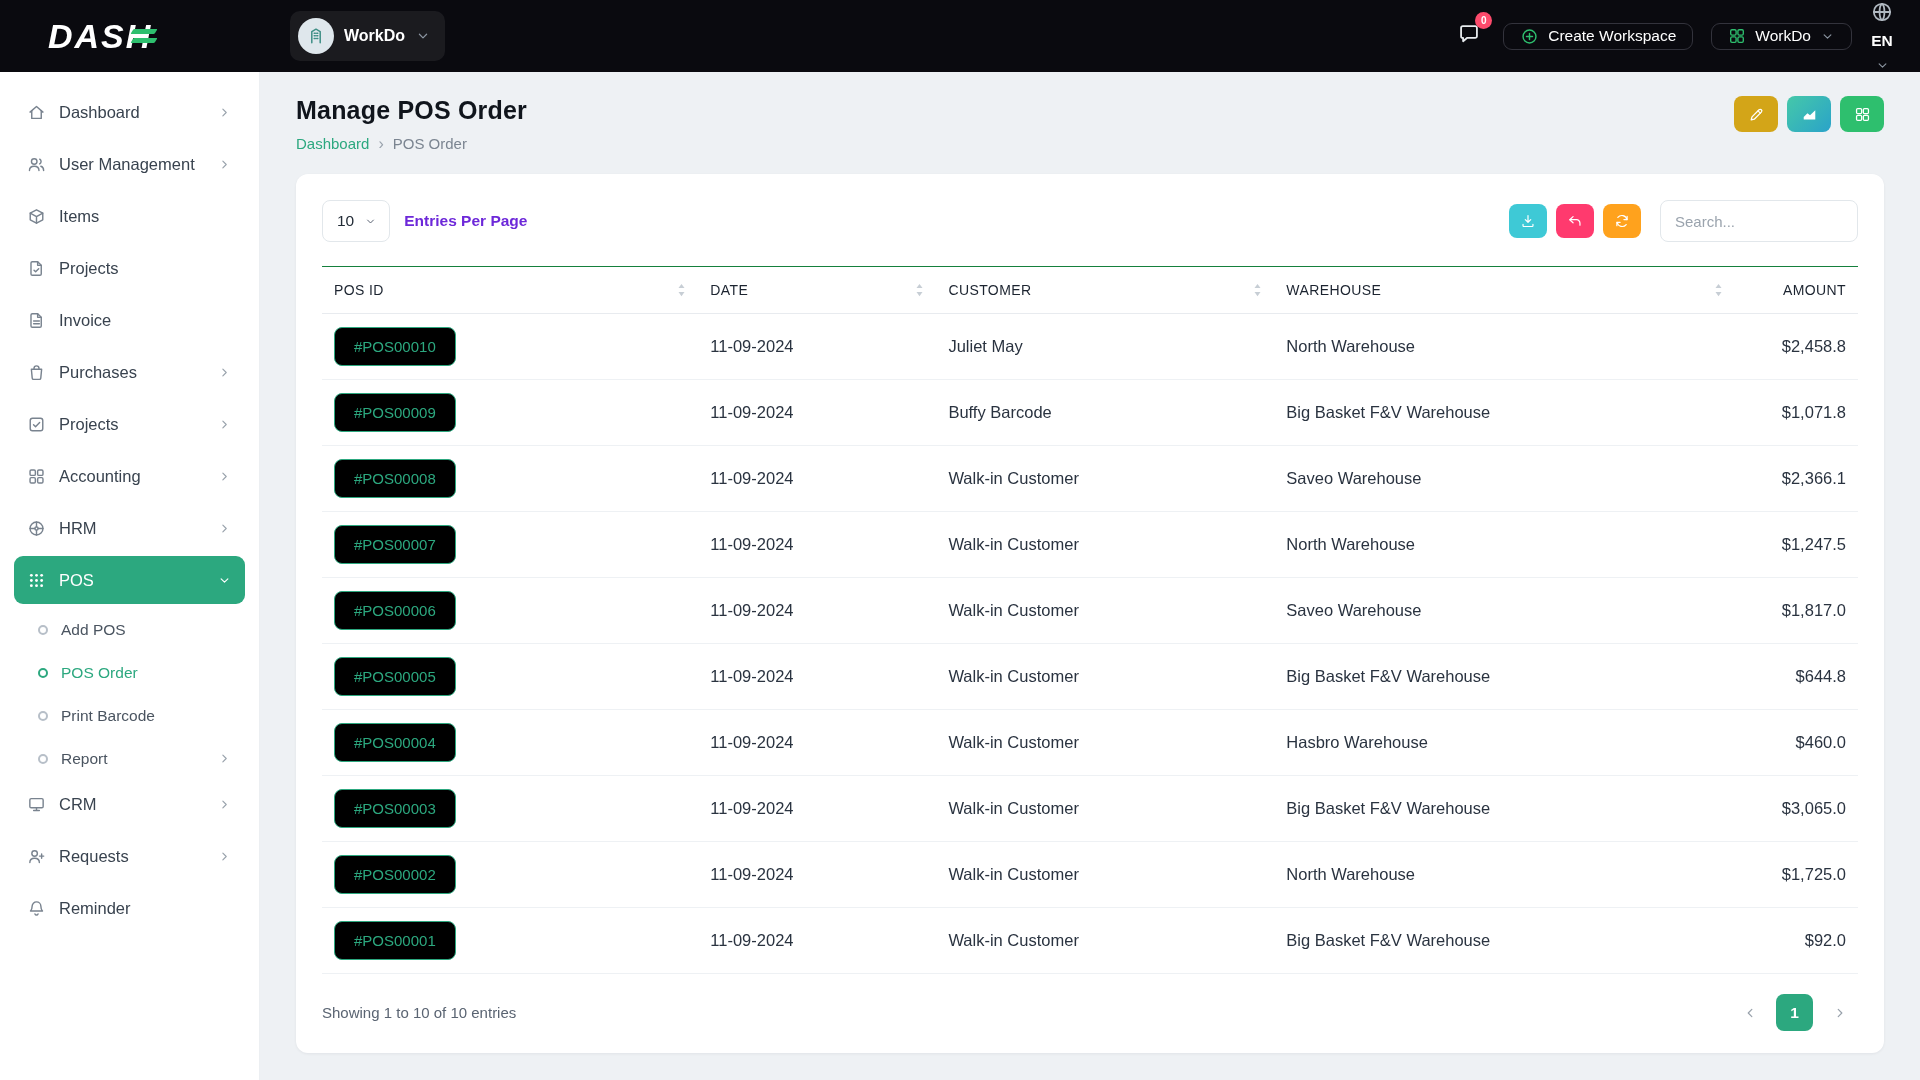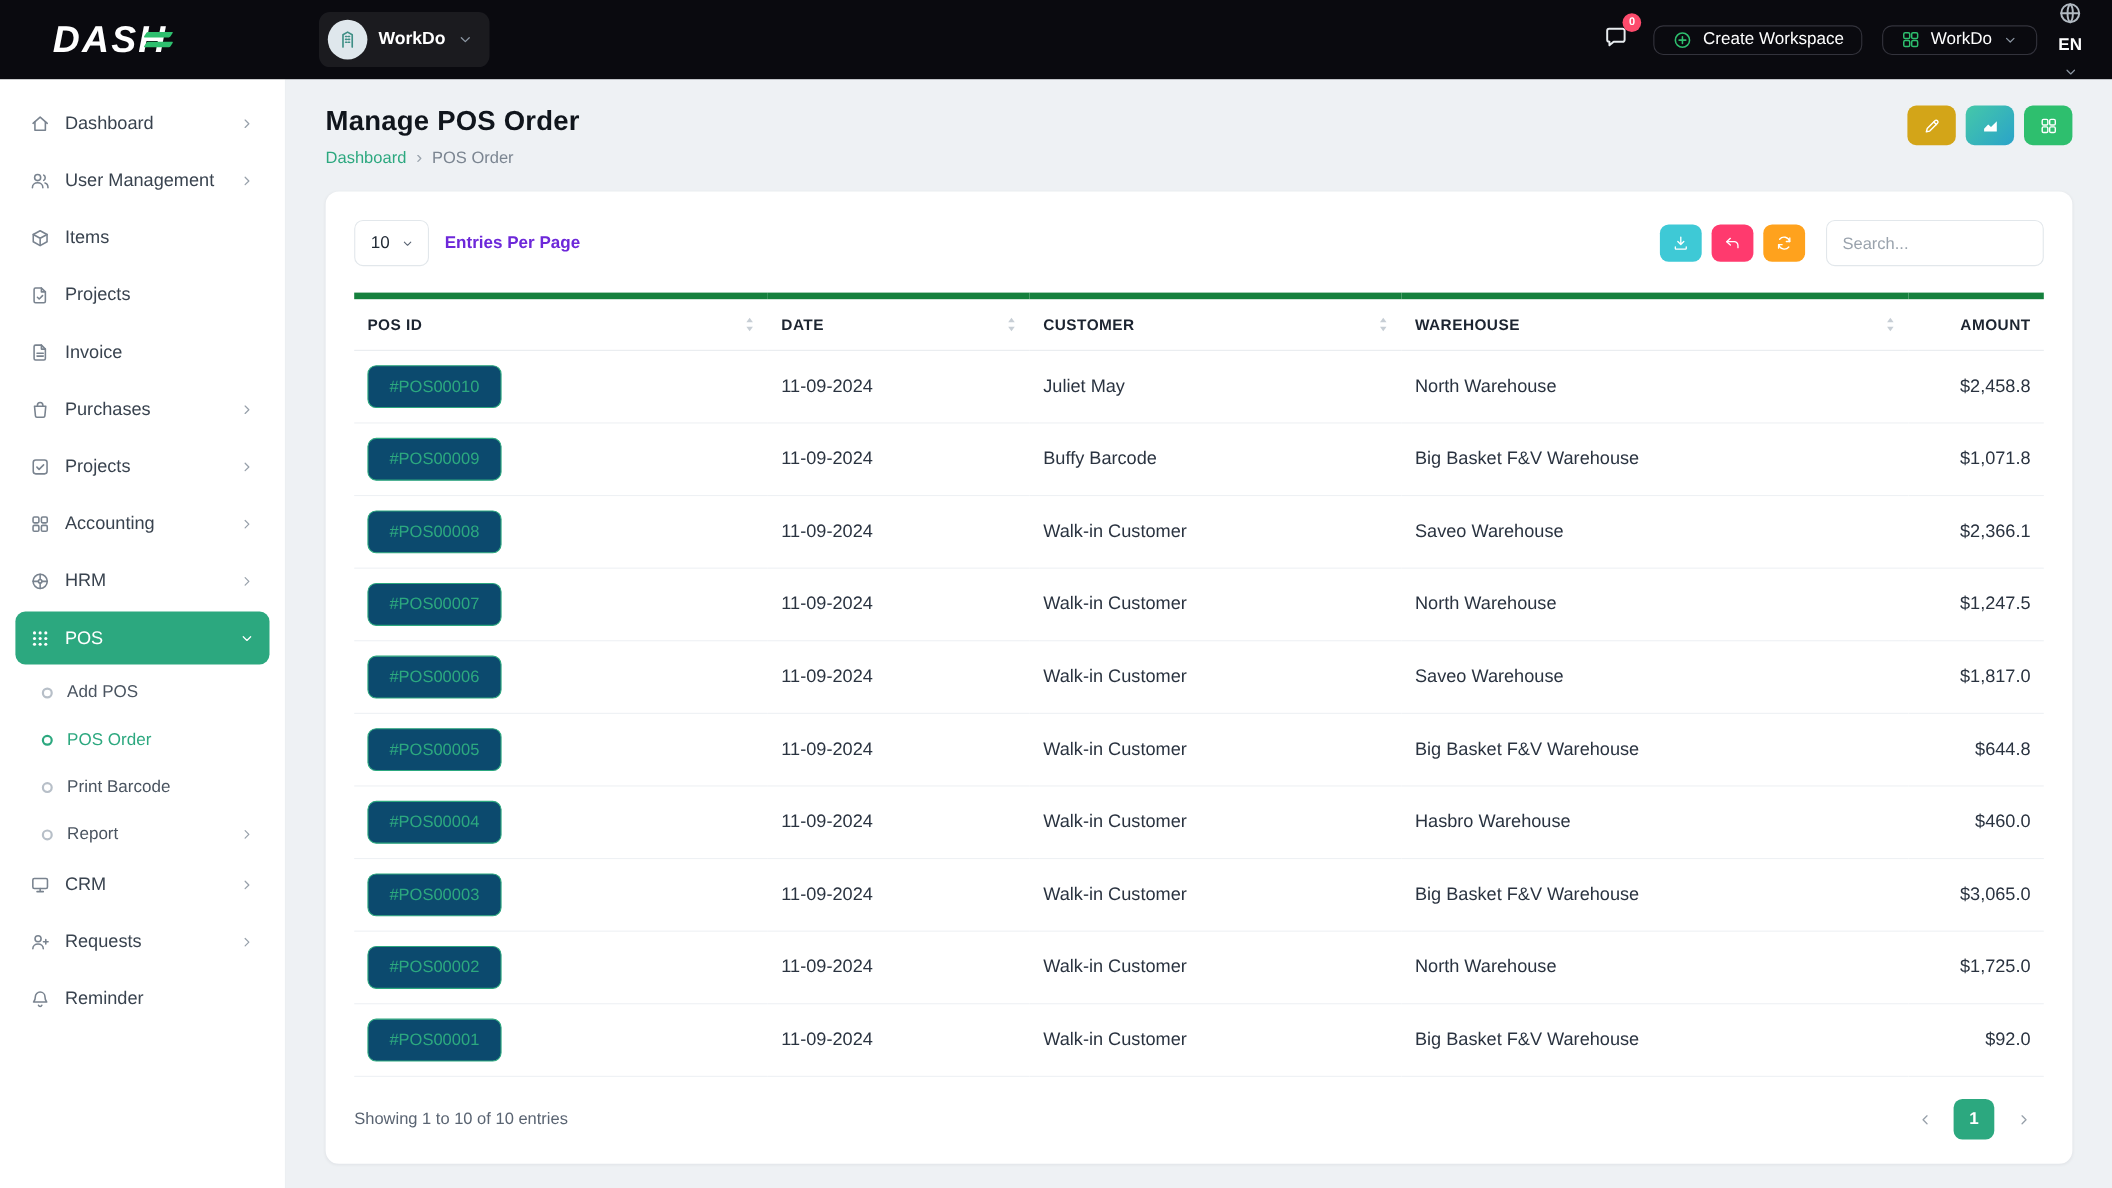--- a/index.html
+++ b/index.html
@@ -113,34 +113,34 @@
   .search-input {
     width:198px; height:42px; margin-left:10px; border:1px solid #e2e7eb; border-radius:8px;
     padding:0 14px; font-size:15px; color:#222b36; outline:none;
     font-family:"Liberation Sans", sans-serif; background:#fff;
   }
   .search-input::placeholder { color:#9aa3ad; }
 
   
   table { width:100%; border-collapse:collapse; margin-top:24px; }
   thead th {
-    text-align:left; font-size:14px; font-weight:700; color:#1c2430;
+    text-align:left; font-size:14px; font-weight:400; color:#1c2430;
     text-transform:uppercase; letter-spacing:.4px; padding:15px 12px;
-    border-top:6px solid #15803d; border-bottom:1px solid #e8ebef; cursor:pointer;
+    border-top:1px solid #15803d; border-bottom:1px solid #e8ebef; cursor:pointer;
   }
   thead th .th-inner { display:flex; align-items:center; justify-content:space-between; gap:8px; }
   th.col-amount, td.col-amount { text-align:right; }
   .sort-ic { color:#c7ced5; }
   tbody td {
     height:66px; padding:0 12px; border-bottom:1px solid #eef1f4;
     font-size:16.5px; color:#2a3340;
   }
   .pos-pill {
     display:inline-block; padding:10px 19px; border:1px solid #2ca87f; color:#2ca87f;
-    background:#0c4a6e; border-radius:8px; font-size:15px; font-weight:500; cursor:pointer;
+    background:#000000; border-radius:8px; font-size:15px; font-weight:500; cursor:pointer;
     font-family:"Liberation Sans", sans-serif;
   }
 
   
   .card-footer { display:flex; align-items:center; justify-content:space-between; padding-top:20px; }
   .summary { font-size:15px; color:#5a6472; }
   .pagination { display:flex; align-items:center; gap:8px; }
   .page-btn {
     width:37px; height:37px; border:none; background:transparent; border-radius:8px;
     color:#98a1ab; display:flex; align-items:center; justify-content:center; cursor:pointer;

